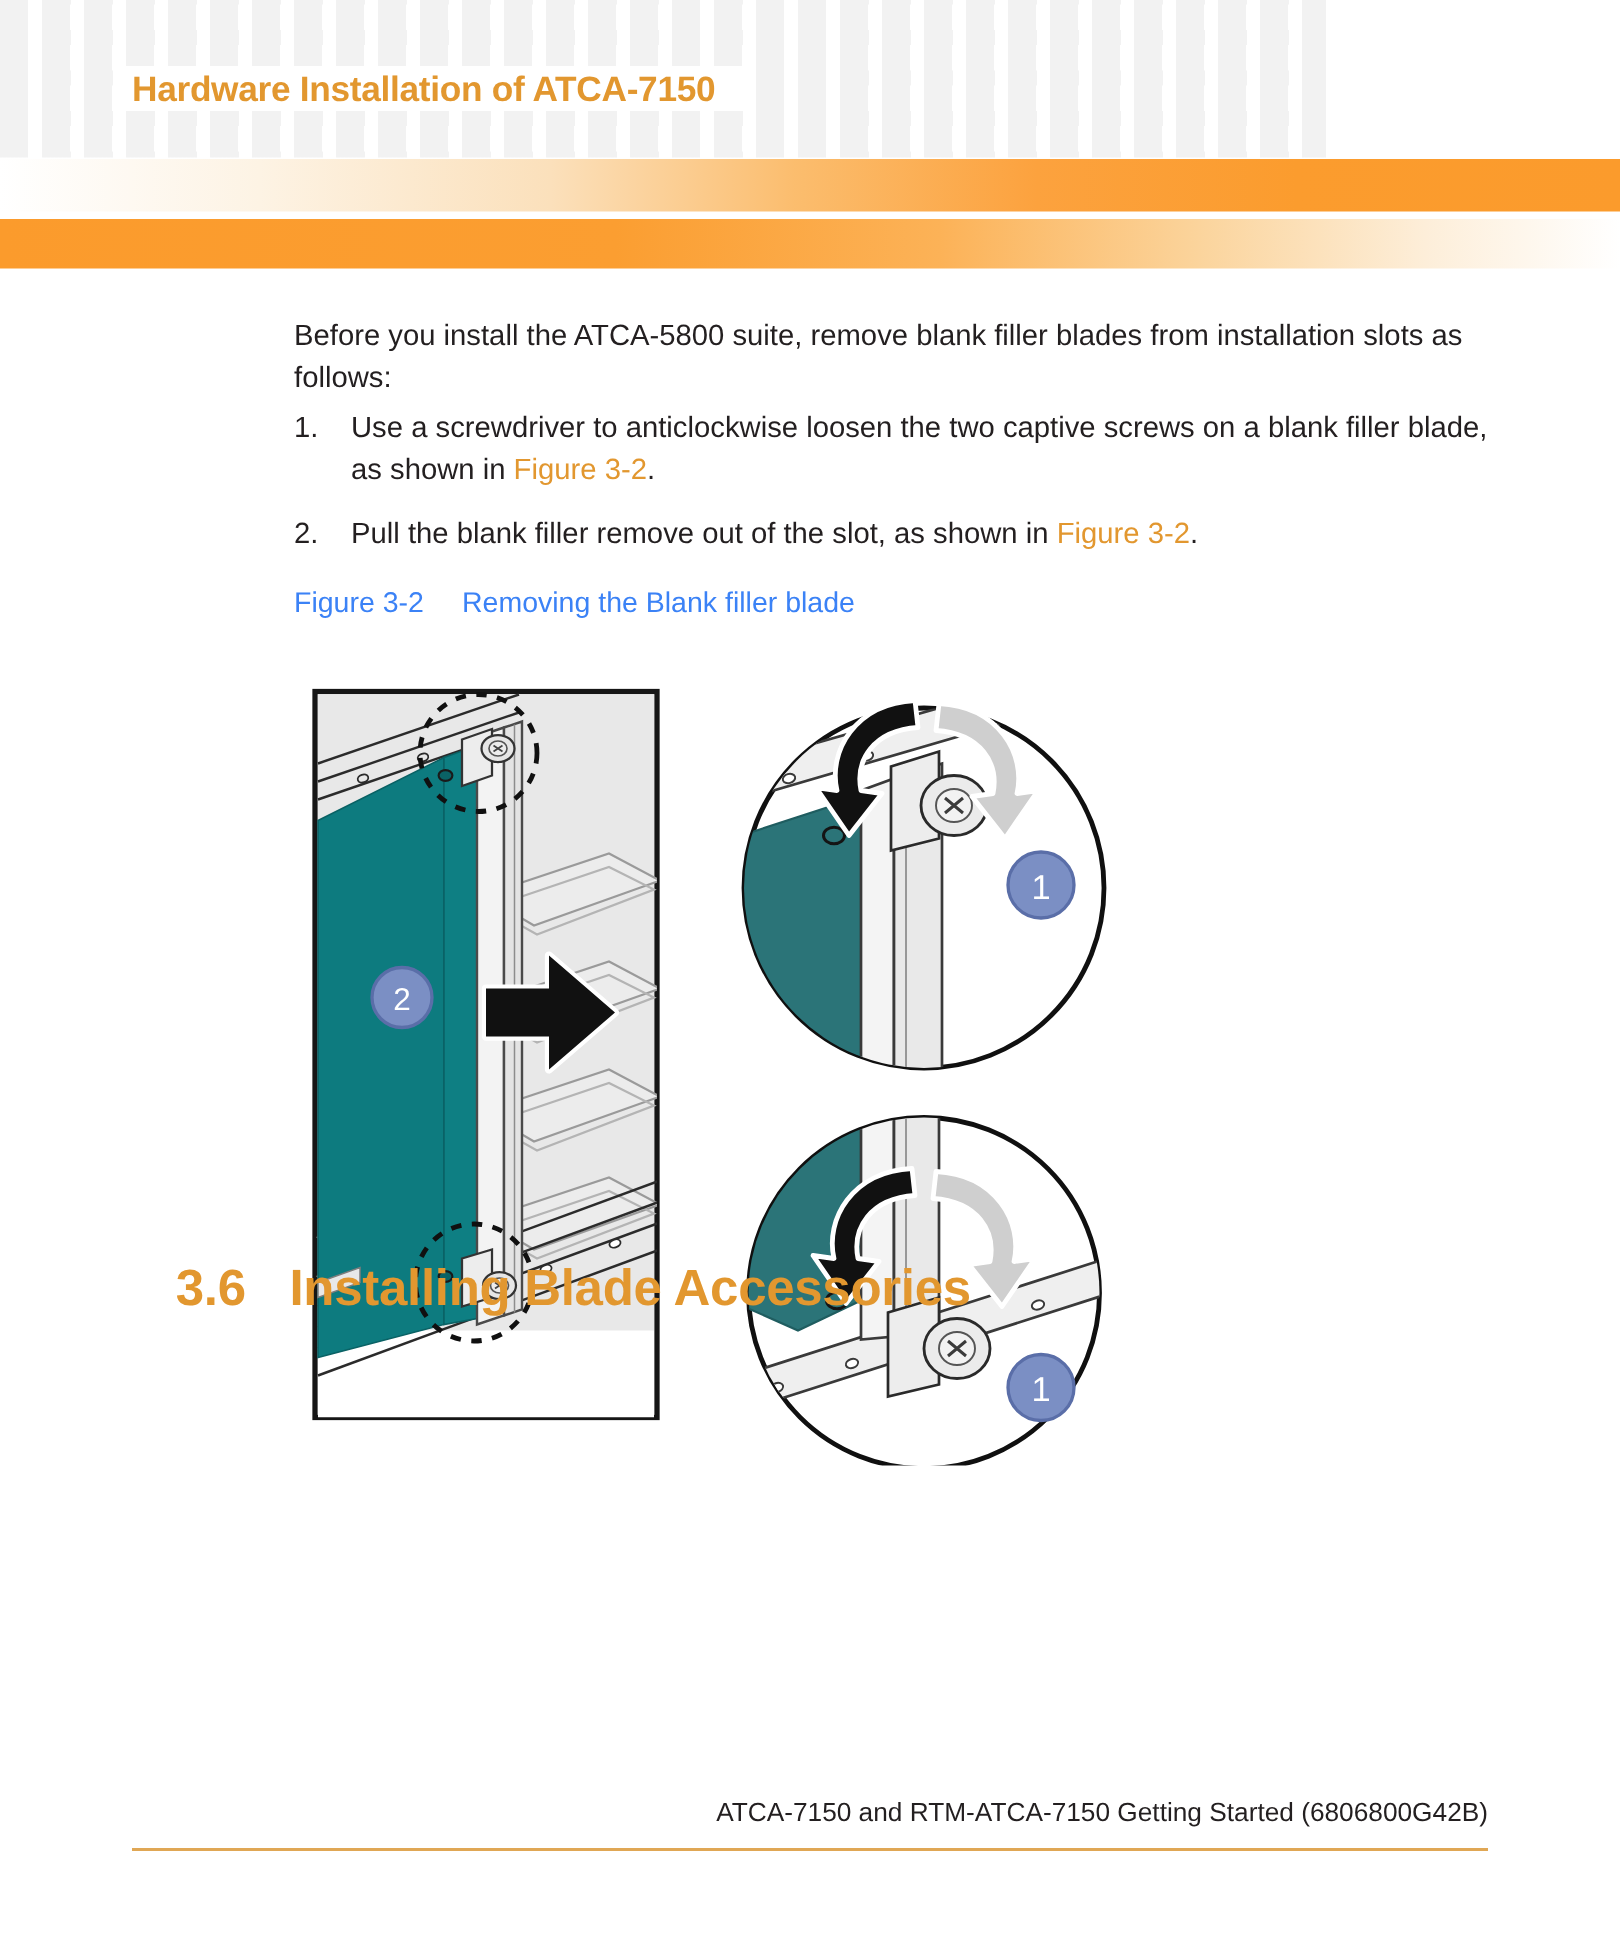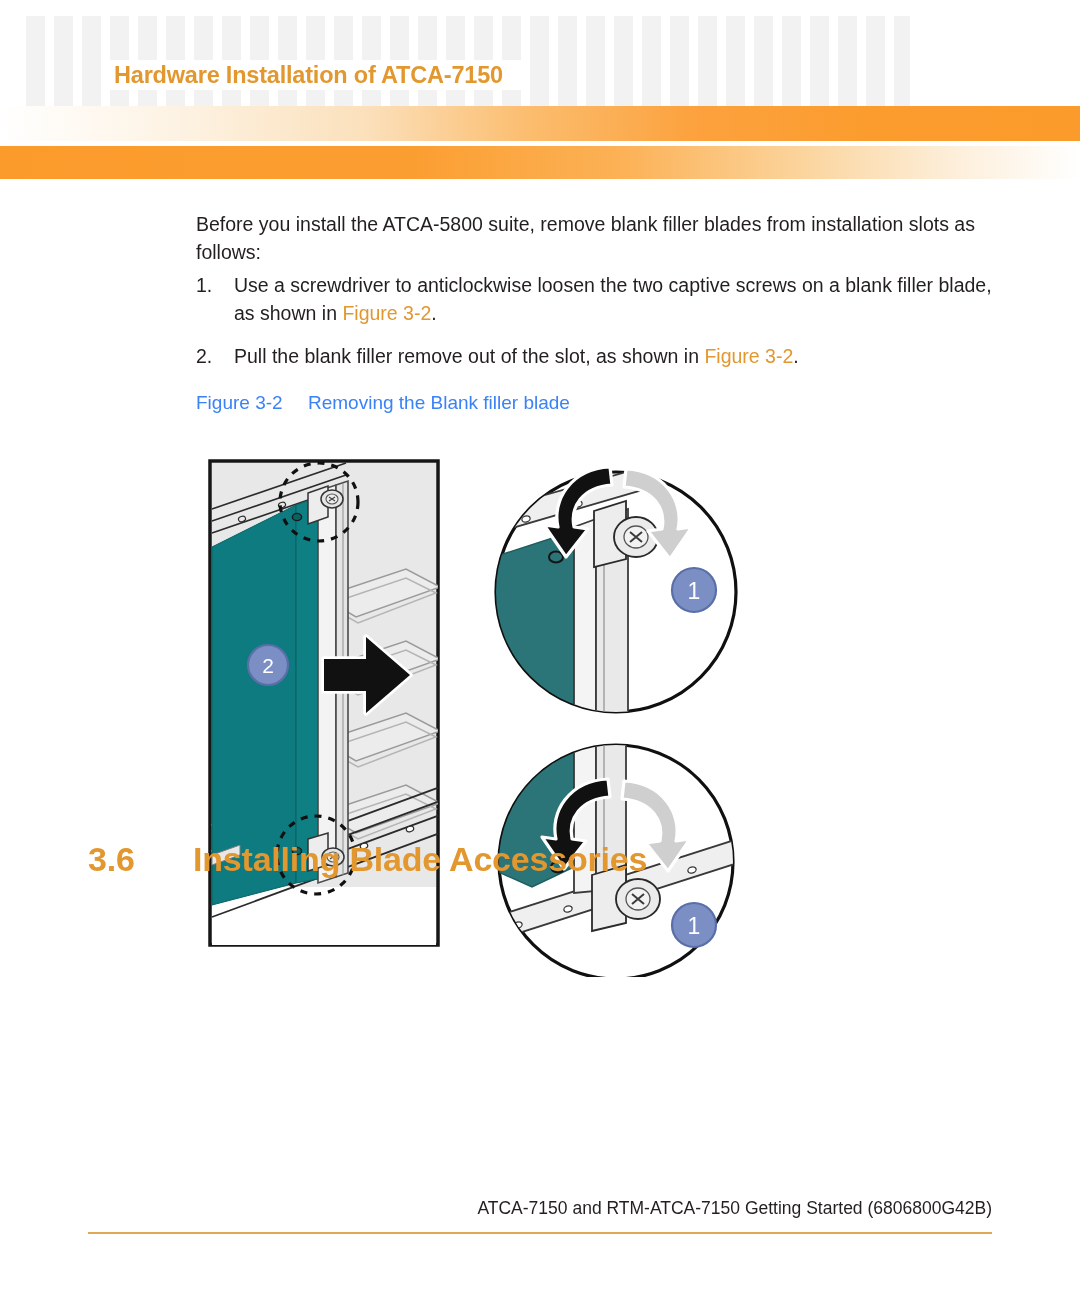--- a/index.html
+++ b/index.html
@@ -12,30 +12,29 @@
     background: #ffffff;
     font-family: "Liberation Sans", sans-serif;
     color: #231f20;
     position: relative;
     overflow: hidden;
   }
 
   
   .page-header {
     position: absolute;
-    left: 0; top: 16px;
+    left: 0; top: 0;
     width: 884px;
     height: 105px;
     background:
       repeating-linear-gradient(to right,
         #f2f2f2 0px, #f2f2f2 19px,
         rgba(255,255,255,0) 19px, rgba(255,255,255,0) 28px),
       #ffffff;
     overflow: hidden;
-    margin-left: 26px;
   }
   .hdr-rows {
     position: absolute;
     left: 0; top: 0;
     width: 1080px;
     height: 105px;
   }
   .hdr-row {
     position: absolute;
     left: 0;
@@ -162,20 +161,21 @@
   
   .section-heading {
     position: absolute;
     left: 88px;
     top: 840px;
     font-size: 34px;
     font-weight: bold;
     color: #e2972f;
     white-space: nowrap;
     letter-spacing: -0.2px;
+    text-align: center;
   }
   .section-heading .sh-num {
     display: inline-block;
     width: 105px;
   }
 
   
   .footer-rule {
     position: absolute;
     left: 88px;

